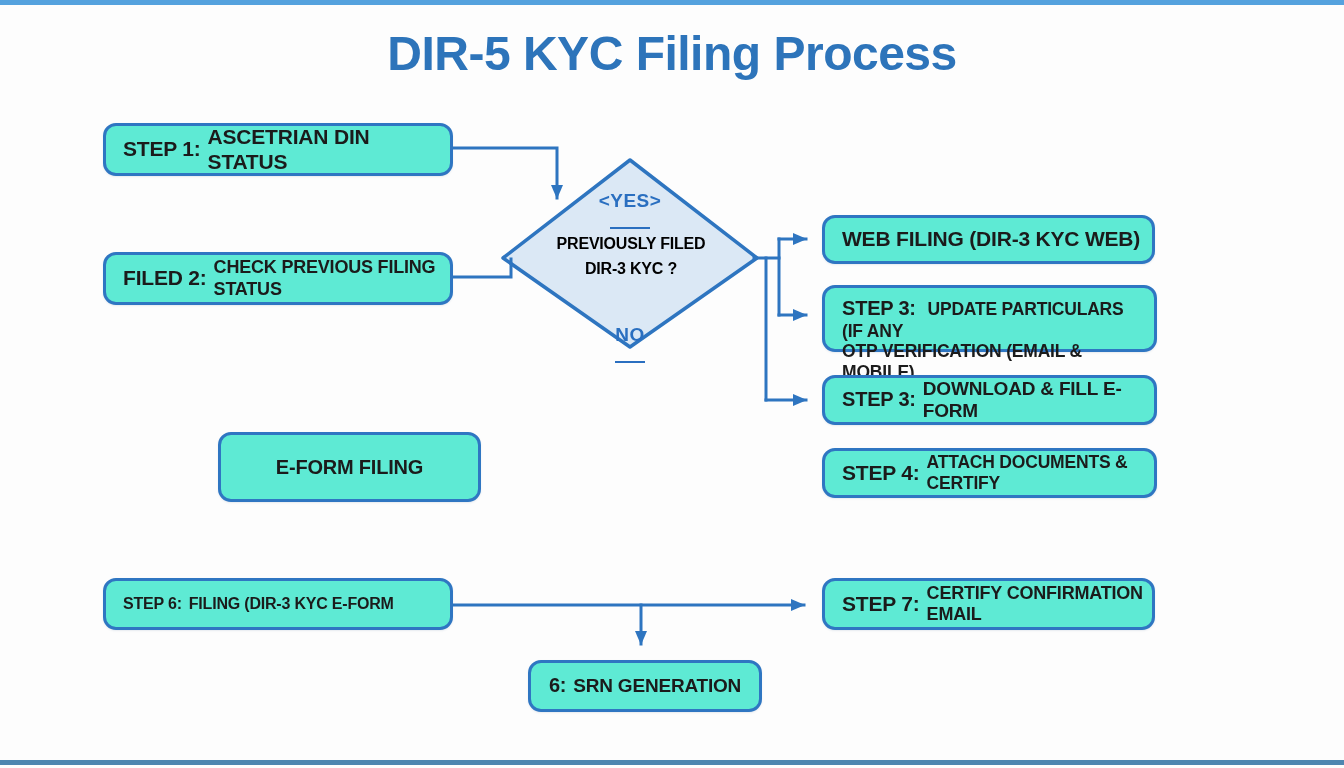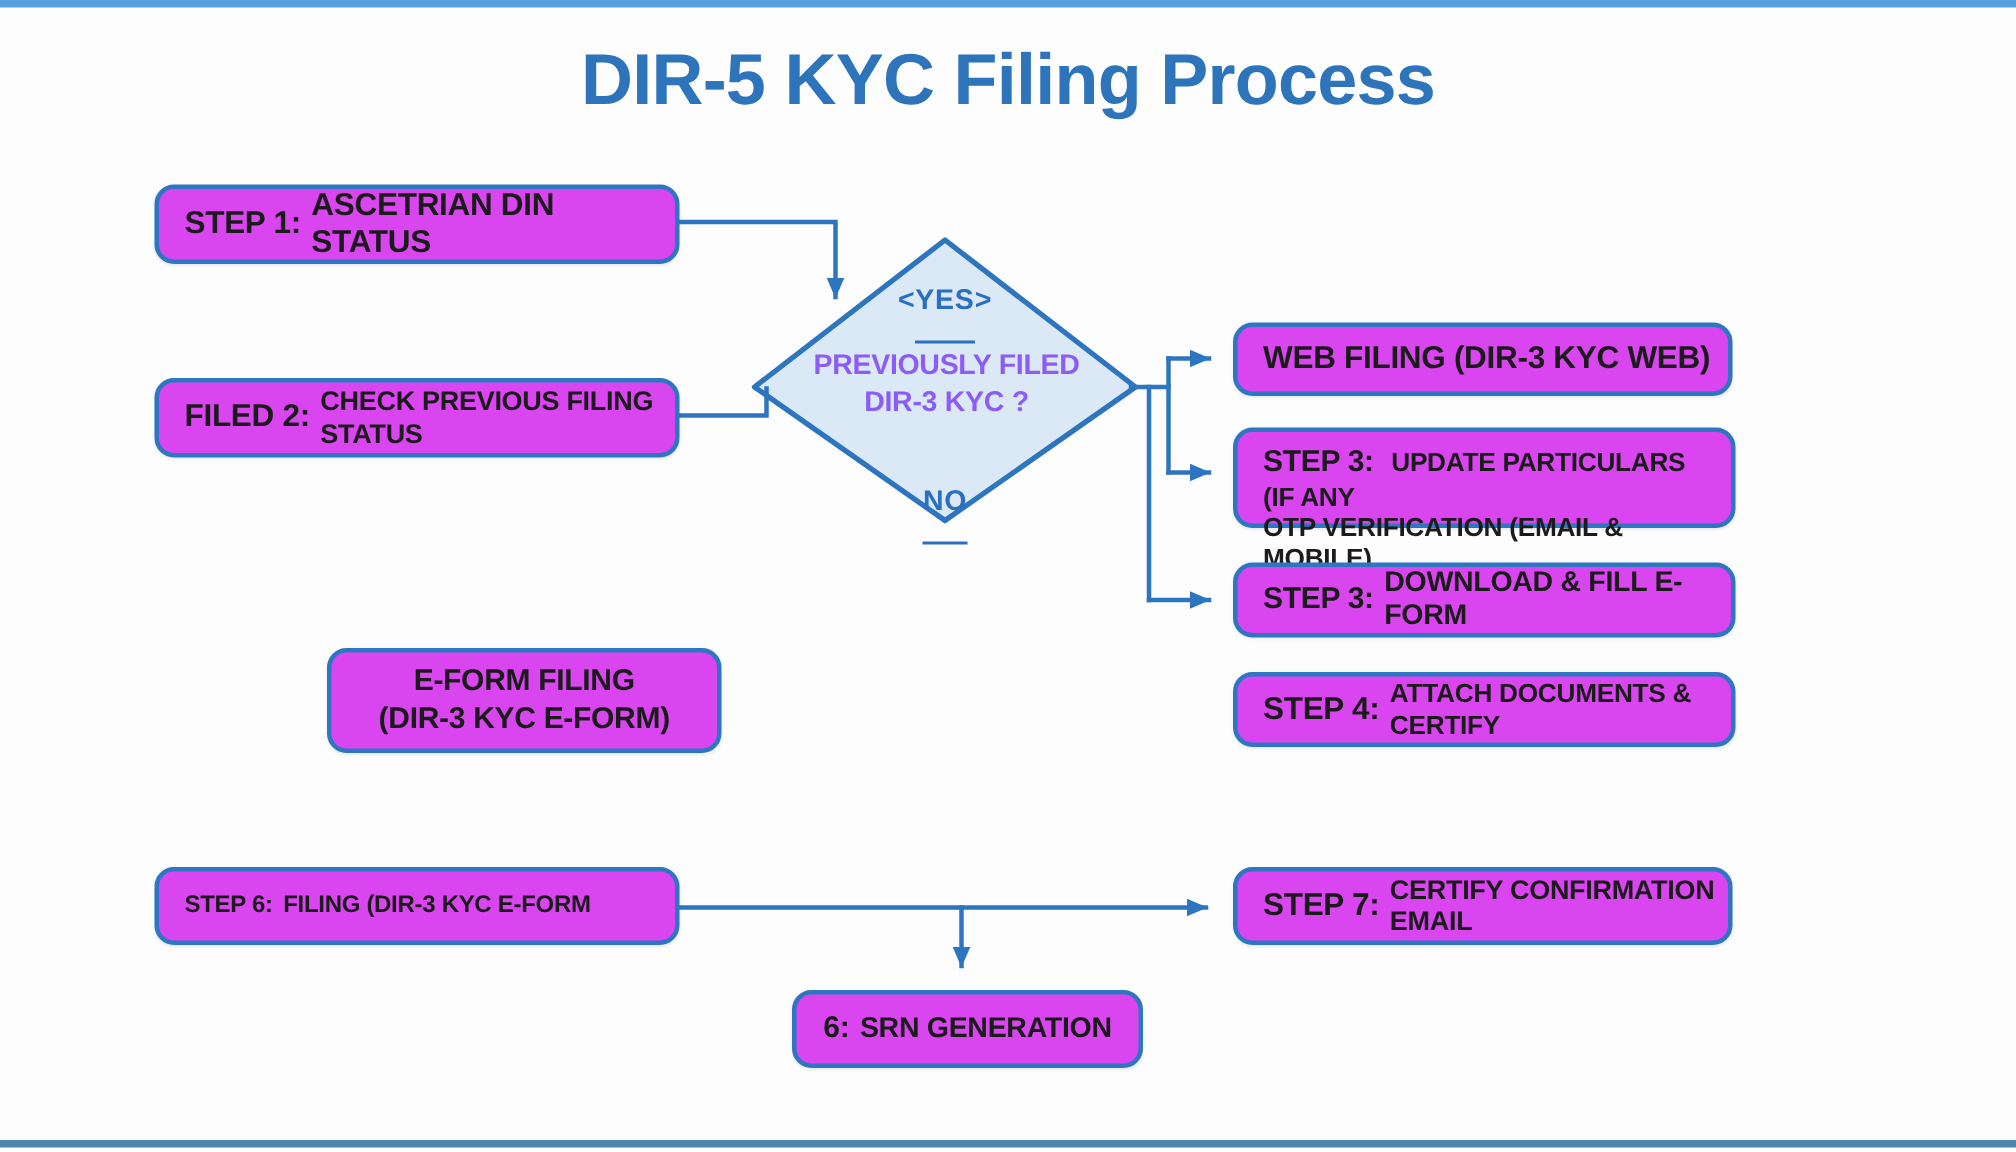--- a/index.html
+++ b/index.html
@@ -29,21 +29,21 @@
     color: #2d74ba;
   }
 
   svg.connectors {
     position: absolute; left: 0; top: 0;
     width: 1344px; height: 768px;
   }
 
   .box {
     position: absolute;
-    background: #d946ef;
+    background: #5eead4;
     border: 3px solid #2f76c2;
     border-radius: 13px;
     box-sizing: border-box;
     display: flex;
     align-items: center;
     color: #1b1b1b;
     font-weight: 600;
     letter-spacing: -0.2px;
     box-shadow: 0 1px 2px rgba(40,80,130,0.10);
     line-height: 1.18;
@@ -82,22 +82,22 @@
     font-size: 19px;
     letter-spacing: 0.5px;
   }
   .decision-blue .underlined {
     border-bottom: 2.5px solid #2a6fc0;
     padding-bottom: 16px;
   }
   #label-yes { left: 565px; top: 190px; width: 130px; }
   #label-question {
     left: 520px; top: 231px; width: 222px;
-    color: #8b5cf6;
-    font-size: 19px;
+    color: #000000;
+    font-size: 16px;
     line-height: 25px;
     letter-spacing: -0.2px;
   }
   #label-no { left: 565px; top: 291px; width: 130px; margin-top: 33px; }
 </style>
 </head>
 <body>
 
 <div class="stage">
 
@@ -174,21 +174,20 @@
     <span class="rest" style="font-weight:700;">DOWNLOAD &amp; FILL E-FORM</span>
   </div>
 
   <div id="box-step4" class="box left-pad">
     <span class="prefix">STEP 4:</span>
     <span class="rest">ATTACH DOCUMENTS &amp; CERTIFY</span>
   </div>
 
   <div id="box-eform" class="box centered">
     <div>E-FORM FILING</div>
-    <div>(DIR-3 KYC E-FORM)</div>
   </div>
 
   <div id="box-step6" class="box left-pad">
     <span class="prefix">STEP 6:</span>
     <span class="rest" style="font-weight:800;">FILING (DIR-3 KYC E-FORM</span>
   </div>
 
   <div id="box-step7" class="box left-pad">
     <span class="prefix">STEP 7:</span>
     <span class="rest">CERTIFY CONFIRMATION EMAIL</span>

